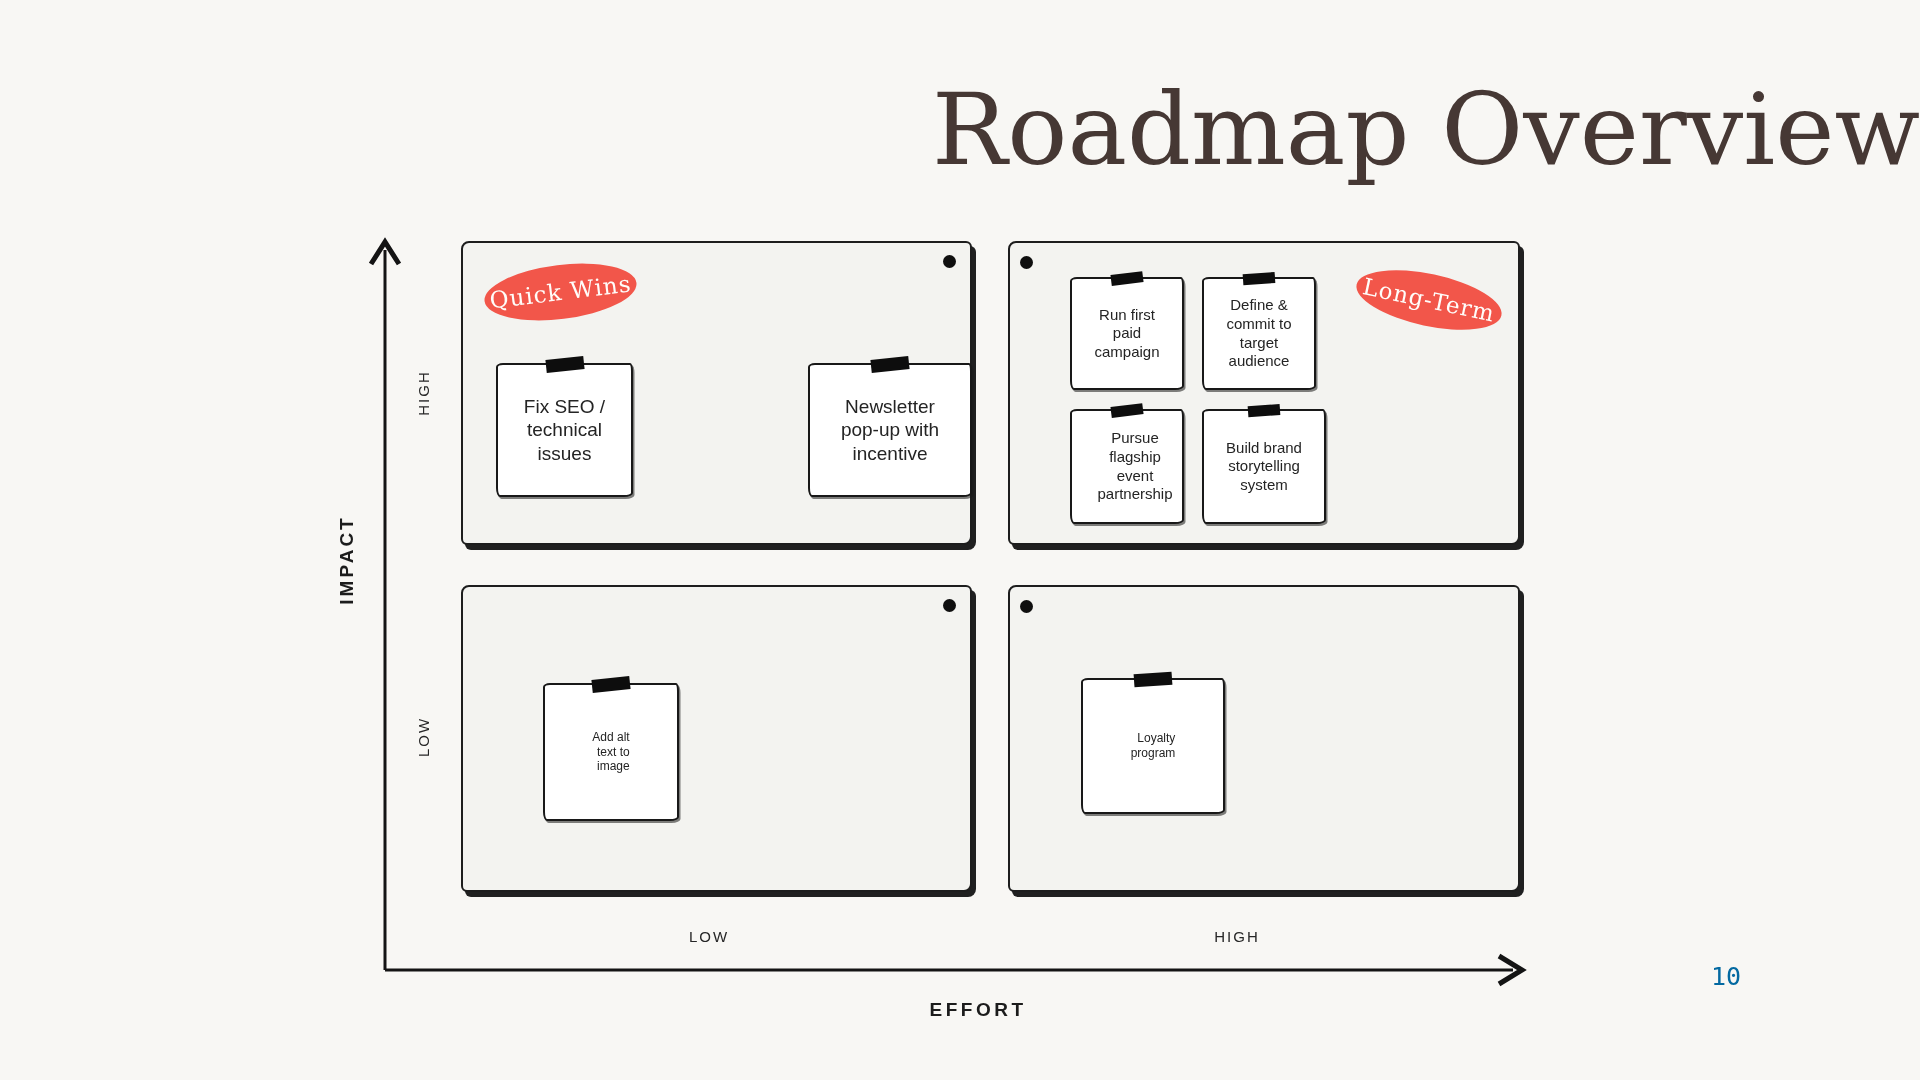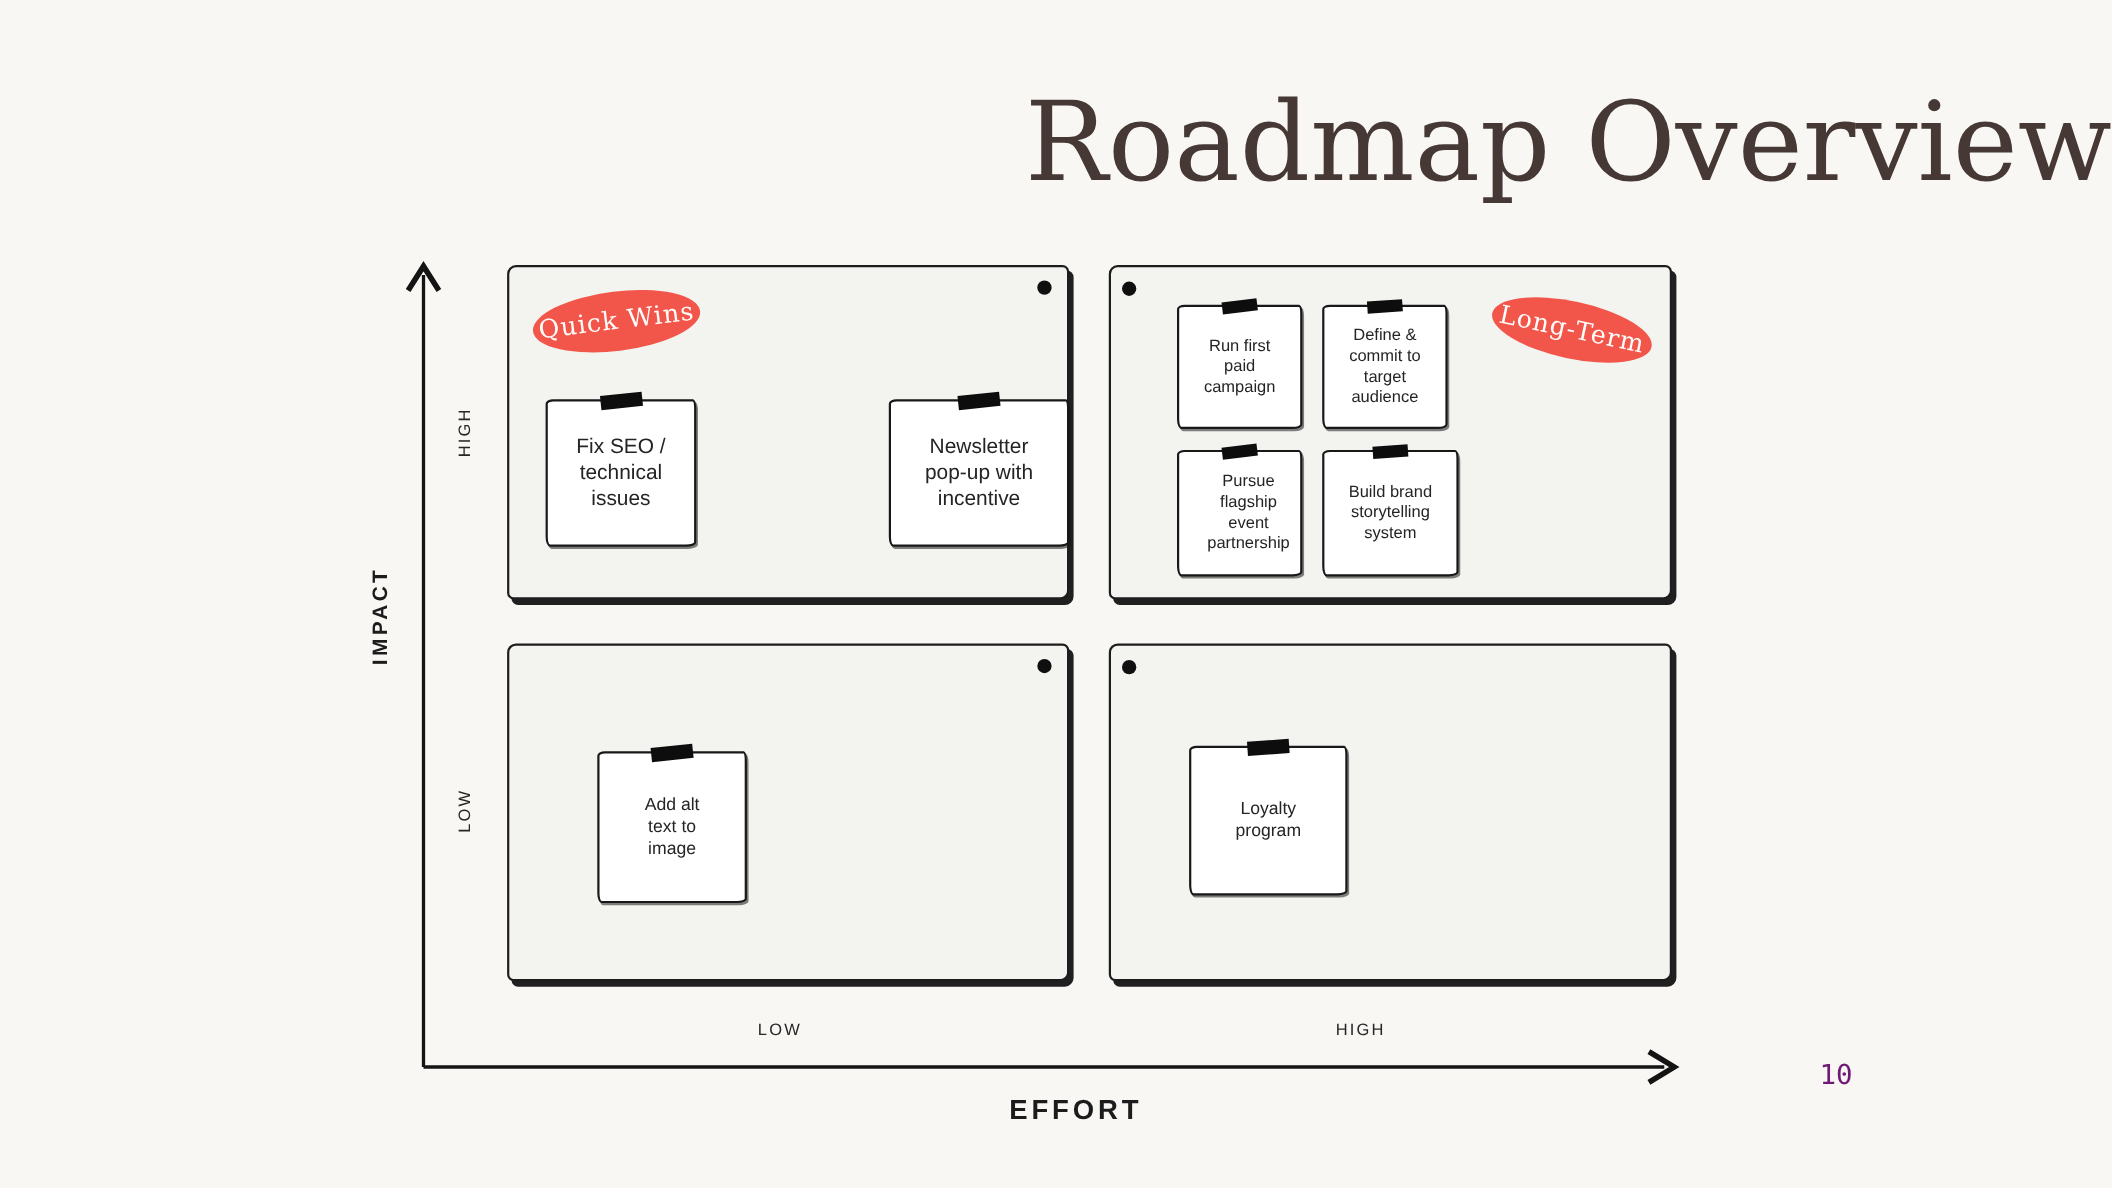--- a/index.html
+++ b/index.html
@@ -12,21 +12,21 @@
            font-family:"DejaVu Serif",serif; font-size:100px; font-weight:500;
            color:#46383490; color:#463834; letter-spacing:0px; line-height:1; }
 
   
   .axes { position:absolute; left:0; top:0; width:1920px; height:1080px; pointer-events:none; }
 
   .axis-text { position:absolute; color:#1c1c1c; }
   .y-axis-label { left:347px; top:560px; transform:translate(-50%,-50%) rotate(-90deg);
                   font-weight:bold; font-size:19px; letter-spacing:3px; }
   .x-axis-label { left:978px; top:1010px; transform:translate(-50%,-50%);
-                  font-weight:bold; font-size:25px; letter-spacing:3.5px; }
+                  font-weight:bold; font-size:19px; letter-spacing:3.5px; }
   .tick { font-size:15px; letter-spacing:2px; color:#262626; font-weight:400; }
   .tick-y-high { left:423px; top:393px; transform:translate(-50%,-50%) rotate(-90deg); }
   .tick-y-low  { left:423px; top:737px; transform:translate(-50%,-50%) rotate(-90deg); }
   .tick-x-low  { left:709px;  top:936px; transform:translate(-50%,-50%); }
   .tick-x-high { left:1237px; top:936px; transform:translate(-50%,-50%); }
 
   
   .panel { position:absolute; background:#f3f3f0; border:2px solid #1d1d1d;
            border-radius:8px 6px 8px 6px; box-shadow:4px 5px 0 #202020; }
   .panel-tl { left:461px;  top:241px; width:511px; height:304px; }
@@ -51,38 +51,38 @@
           box-shadow:1.5px 2px 0 rgba(25,25,25,0.55);
           display:flex; align-items:center; justify-content:center; text-align:center; }
   .note-text { white-space:pre-line; color:#242424; line-height:1.24;
                font-family:"Liberation Sans",sans-serif; }
   .tape { position:absolute; top:0; left:50%; width:38px; height:13px; background:#0d0d0d;
           transform:translate(-50%,-54%) rotate(-6deg); }
   .tape-sm { width:32px; height:11px; transform:translate(-50%,-54%) rotate(-7deg); }
   .r2 { transform:translate(-50%,-54%) rotate(-4deg); }
 
   .fs-lg .note-text { font-size:19px; }
-  .fs-md .note-text { font-size:16px; }
+  .fs-md .note-text { font-size:12px;text-align:right; }
   .fs-sm .note-text { font-size:15px; }
 
   .note-a1 { left:33px;  top:120px; width:137px; height:134px;justify-content:center; }
   .note-a2 { left:188px; top:120px; width:137px; height:134px; }
   .note-a3 { left:345px; top:120px; width:164px; height:134px; }
 
   .note-b1 { left:60px;  top:34px;  width:114px; height:113px; }
   .note-b2 { left:192px; top:34px;  width:114px; height:113px; }
   .note-b3 { left:60px;  top:166px; width:114px; height:115px;padding-left:16px; }
   .note-b4 { left:192px; top:166px; width:124px; height:115px;align-items:center; }
 
   .note-c1 { left:80px; top:96px; width:136px; height:138px; }
   .note-d1 { left:71px; top:91px; width:144px; height:136px; }
 
   
-  .page-number { position:absolute; left:1654px; top:962px; font-size:25px;
-                 color:#701a75; font-family:"DejaVu Sans Mono",monospace; }
+  .page-number { position:absolute; left:1711px; top:962px; font-size:25px;
+                 color:#0369a1; font-family:"DejaVu Sans Mono",monospace; }
 </style>
 </head>
 <body>
 
 <div class="slide">
 
   <h1 class="title">Roadmap Overview</h1>
 
   <svg class="axes" viewBox="0 0 1920 1080">
     <line x1="385" y1="970" x2="385" y2="250" stroke="#141414" stroke-width="3"></line>

